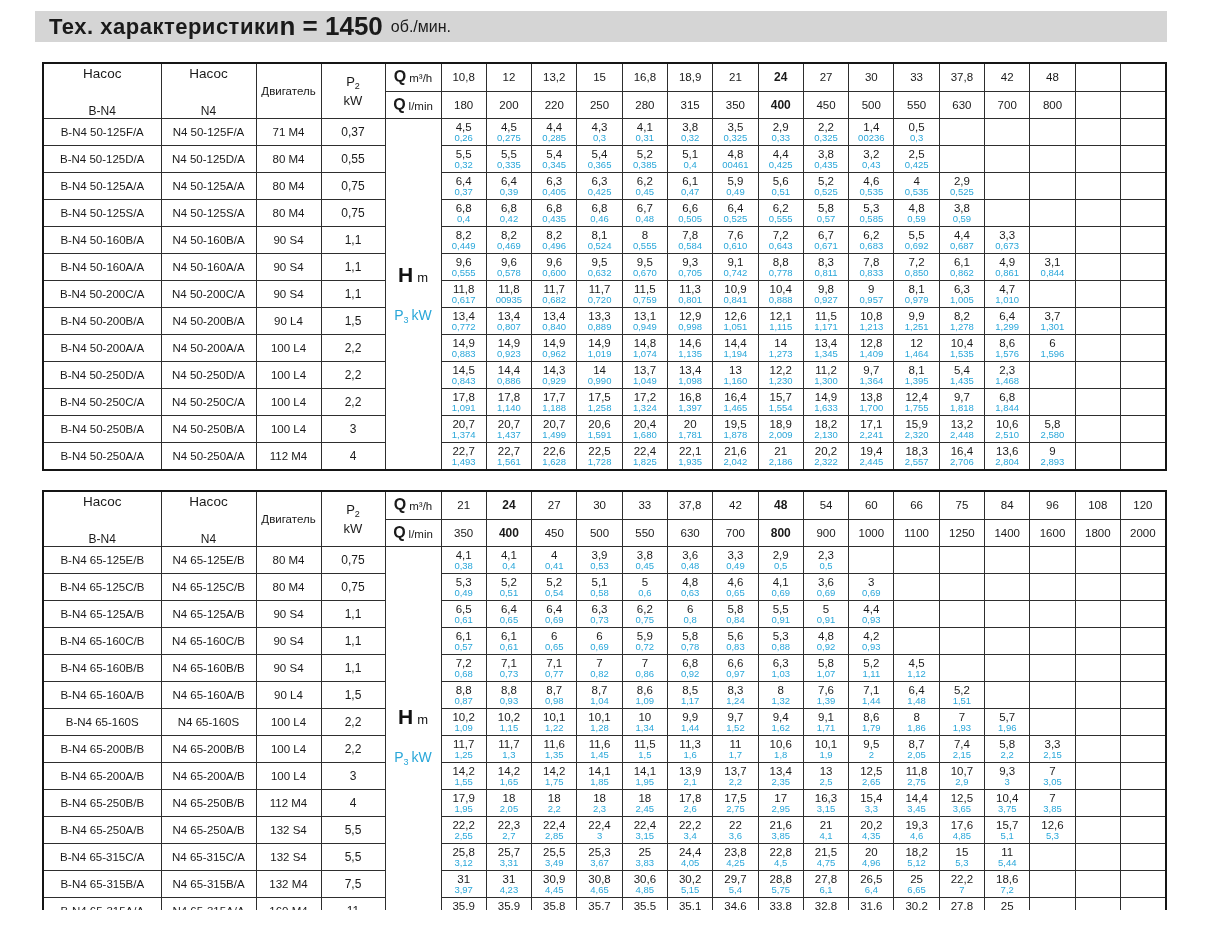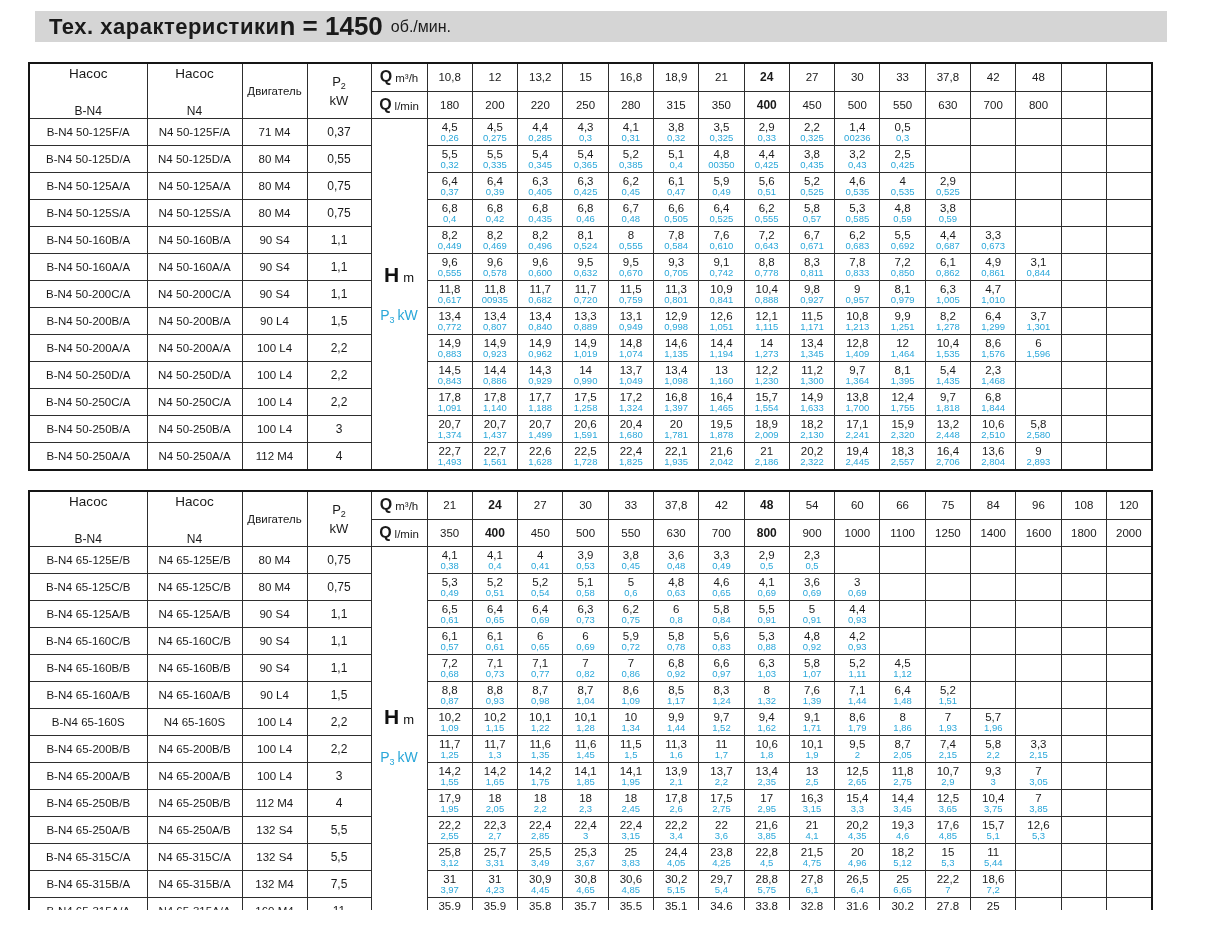--- a/index.html
+++ b/index.html
@@ -5,21 +5,21 @@
   html,body{margin:0;padding:0;background:#ffffff;}
   body{width:1208px;height:938px;font-family:"Liberation Sans",sans-serif;color:#1a1a1a;}
   .page{position:relative;width:1208px;height:910px;background:#ffffff;overflow:hidden;}
 
   .title-bar{position:absolute;left:35px;top:11px;width:1132px;height:31px;background:#d5d5d5;
     display:flex;align-items:center;box-sizing:border-box;padding-left:14px;}
   .title-main{font-weight:bold;font-size:22px;letter-spacing:0.5px;}
   .title-n{font-weight:bold;font-size:26px;}
   .title-unit{font-size:16px;font-weight:500;margin-left:8px;}
 
-  .tbl-wrap{position:absolute;left:28px;}
+  .tbl-wrap{position:absolute;left:42px;}
   #table1-mount{top:62px;}
   #table2-mount{top:490px;}
 
   table.spec{border-collapse:collapse;table-layout:fixed;border:2px solid #151515;background:#fff;}
   table.spec th, table.spec td{border:1px solid #2e2e2e;padding:0;text-align:center;
     vertical-align:middle;overflow:hidden;}
 
   thead th{height:25px;font-weight:normal;background:#fff;}
   th.h-model div.l1{font-size:13.5px;margin-top:2px;}
   th.h-model div.l2{font-size:12px;margin-top:23px;}
@@ -218,21 +218,21 @@
             <td class="c-data">
               <div class="dh">5,2</div>
               <div class="dp">0,385</div>
             </td>
             <td class="c-data">
               <div class="dh">5,1</div>
               <div class="dp">0,4</div>
             </td>
             <td class="c-data">
               <div class="dh">4,8</div>
-              <div class="dp">00350</div>
+              <div class="dp">00461</div>
             </td>
             <td class="c-data">
               <div class="dh">4,4</div>
               <div class="dp">0,425</div>
             </td>
             <td class="c-data">
               <div class="dh">3,8</div>
               <div class="dp">0,435</div>
             </td>
             <td class="c-data">

